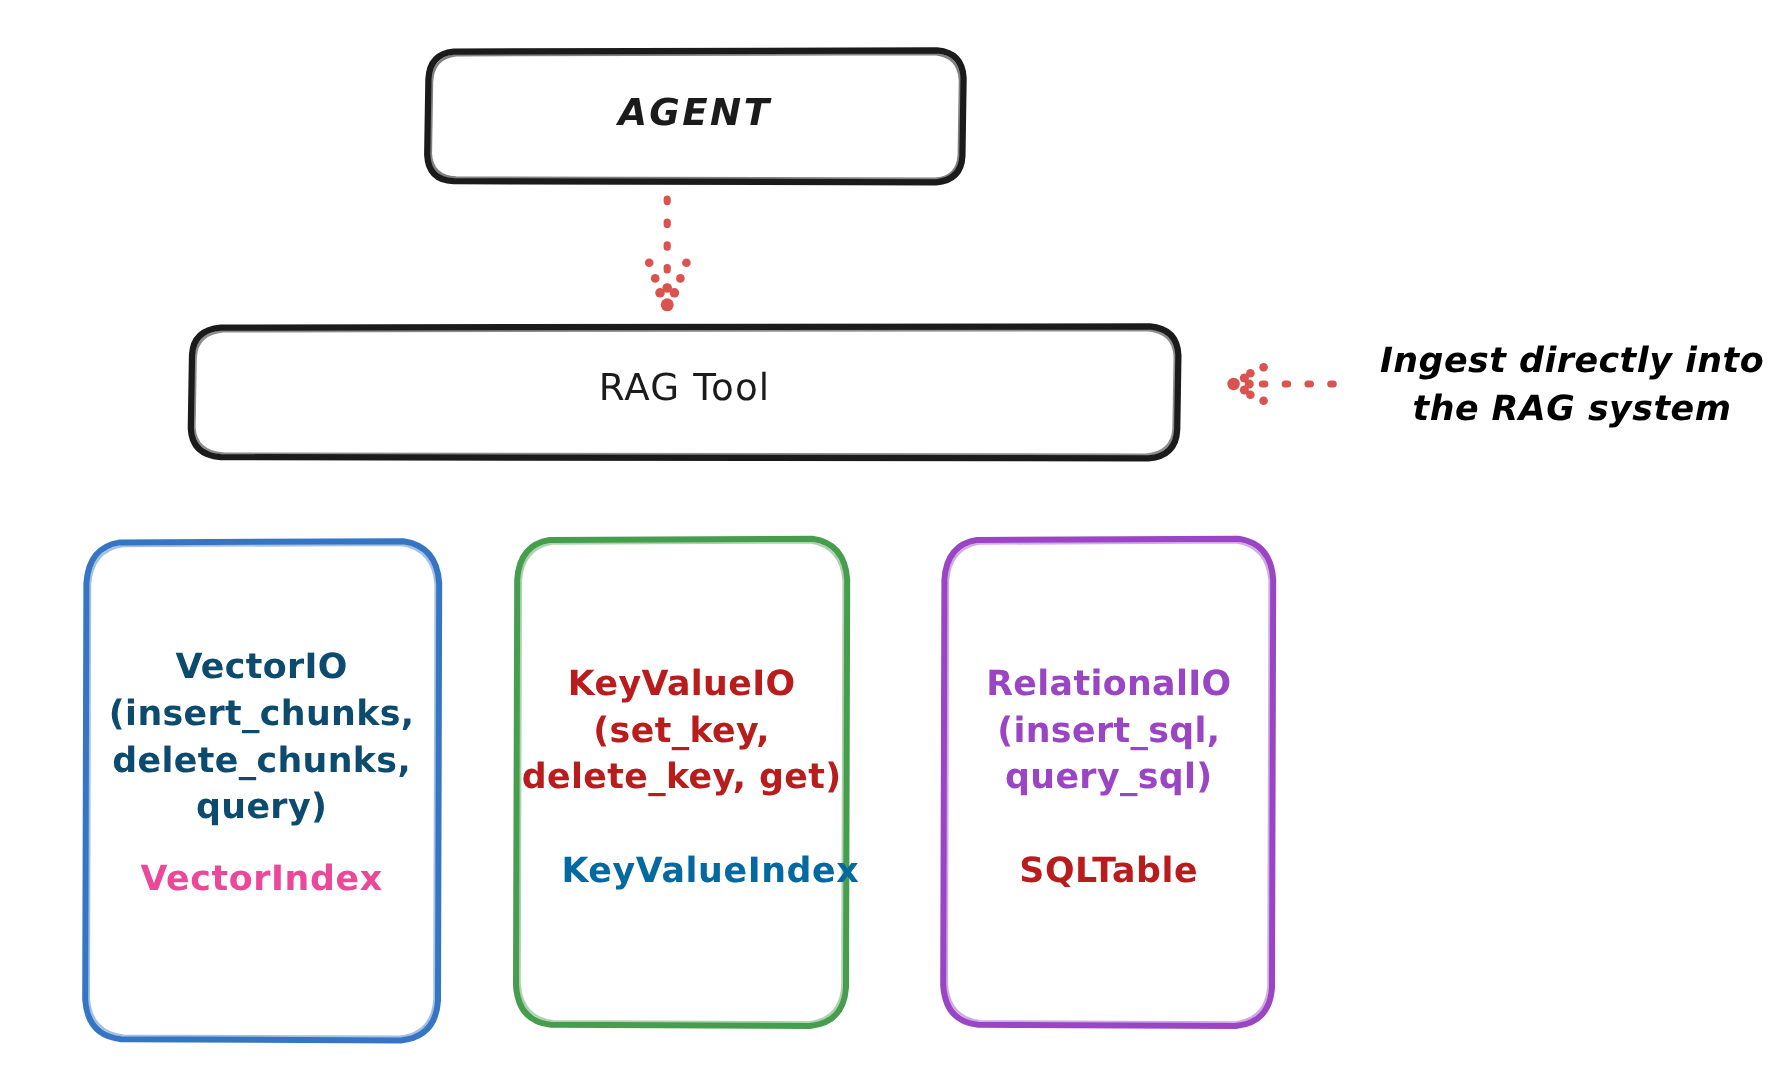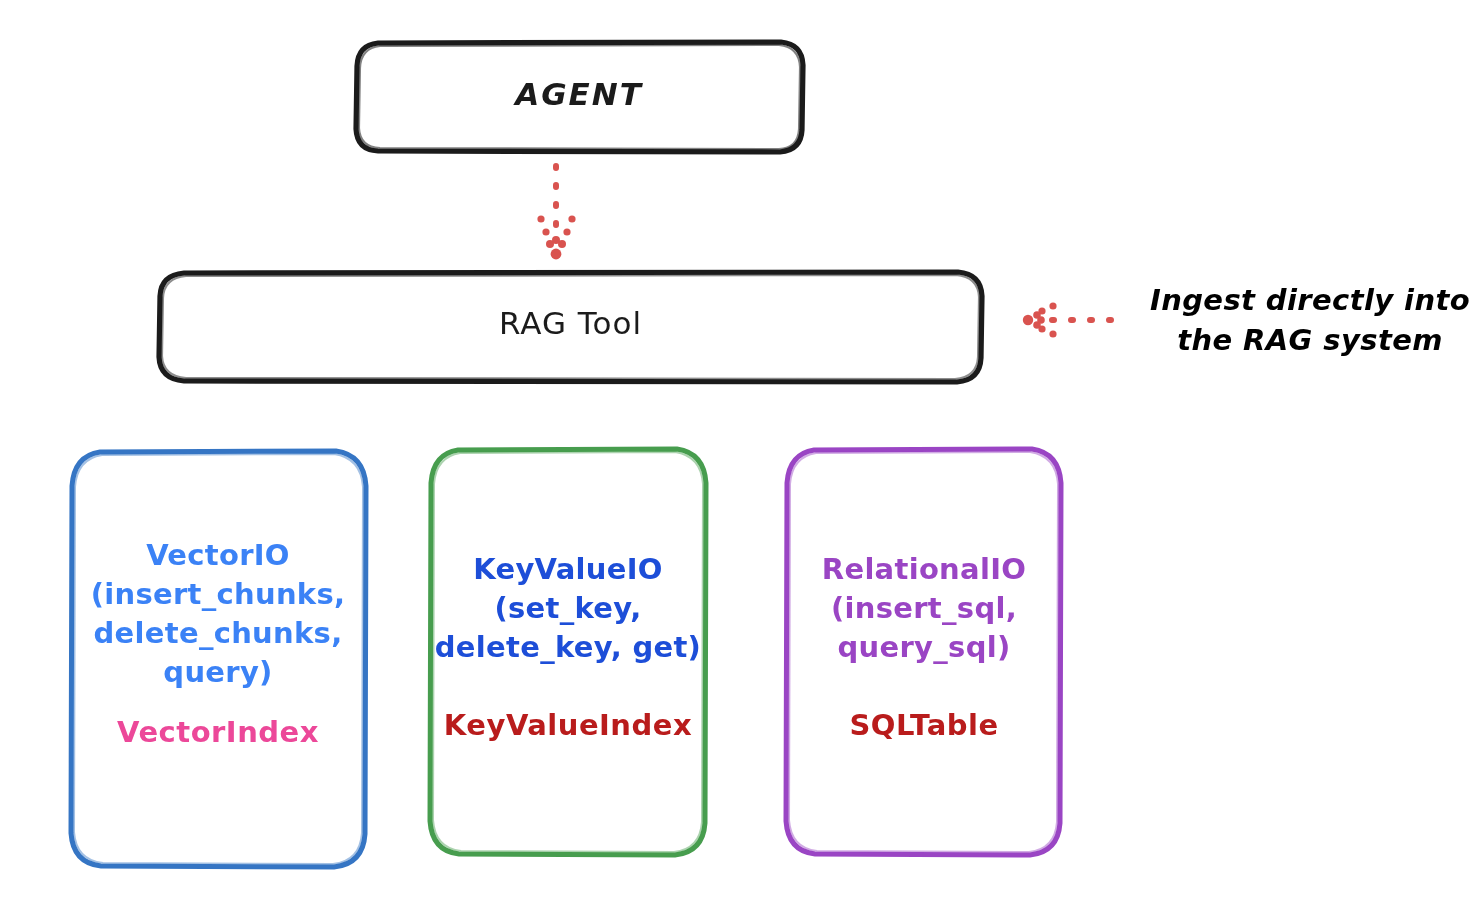--- a/index.html
+++ b/index.html
@@ -61,25 +61,25 @@
     letter-spacing: 1px;
     color: #1b1b1b;
   }
 
   .io-label {
     font-size: 29px;
     font-weight: 600;
     letter-spacing: 0.3px;
   }
 
-  .vector-io-label  { left: 72px;  top: 536px; width: 292px; color: #3b82f6; }
+  .vector-io-label  { left: 72px;  top: 536px; width: 292px; color: #0c4a6e; }
   .vector-index-label { left: 72px; top: 713px; width: 292px; color: #ec4899; font-size: 29px; font-weight: 600; }
 
-  .kv-io-label      { left: 430px; top: 550px; width: 276px; color: #1d4ed8; }
-  .kv-index-label   { left: 430px; top: 706px; width: 276px; color: #b91c1c; font-size: 29px; font-weight: 600; }
+  .kv-io-label      { left: 430px; top: 550px; width: 276px; color: #b91c1c; }
+  .kv-index-label   { left: 454px; top: 706px; width: 276px; color: #0369a1; font-size: 29px; font-weight: 600; }
 
   .rel-io-label     { left: 786px; top: 550px; width: 276px; color: #9a45c4; }
   .rel-index-label  { left: 786px; top: 706px; width: 276px; color: #b91c1c; font-size: 29px; font-weight: 600; }
 
   .annotation-label {
     position: absolute;
     left: 1145px;
     top: 280px;
     width: 330px;
     font-size: 29px;

